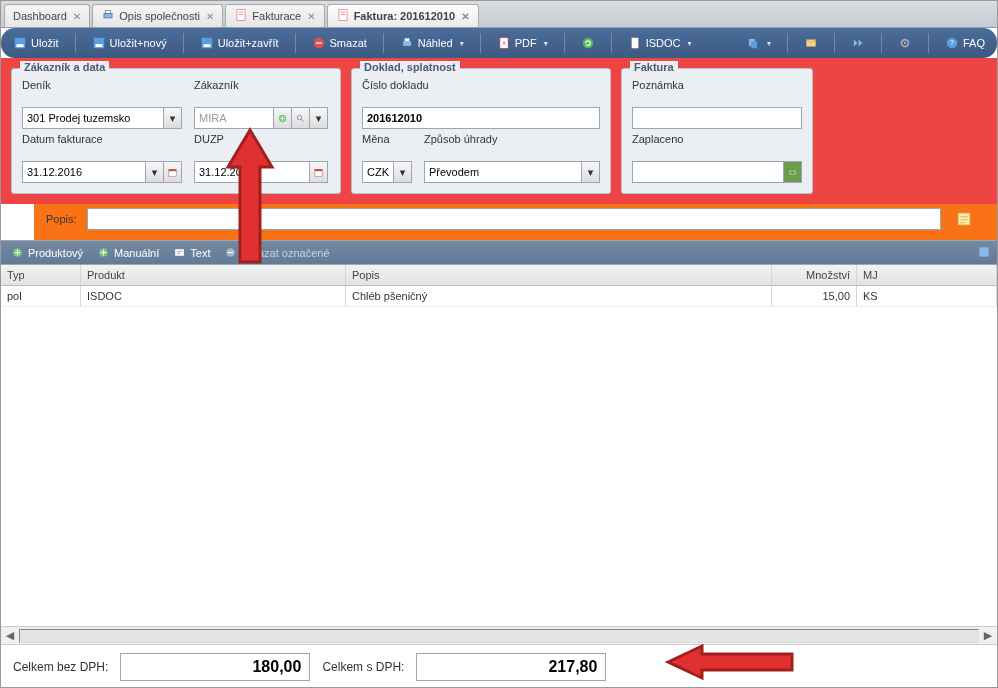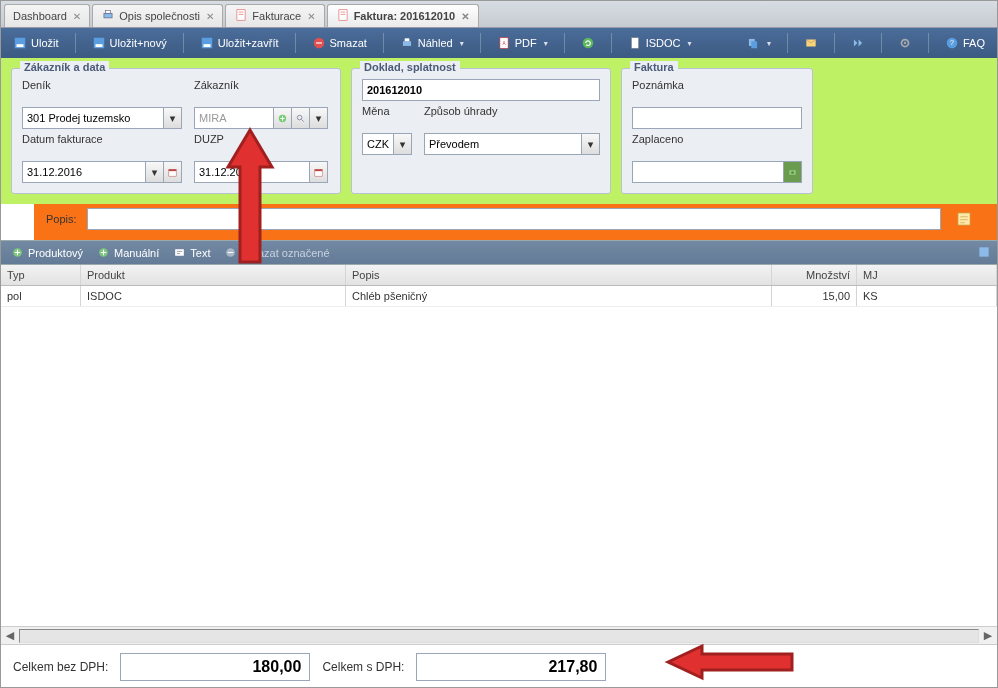--- a/index.html
+++ b/index.html
@@ -6,29 +6,29 @@
 body { background: #fff; font-size: 11px; color: #333; width: 998px; height: 688px; overflow: hidden; border: 1px solid #999; }
 
 
 .tabbar { display: flex; background: linear-gradient(#d8dde3,#c6cbd1); border-bottom: 1px solid #99a; padding: 3px 3px 0 3px; gap: 2px; }
 .tab { display: flex; align-items: center; gap: 4px; padding: 3px 8px; background: linear-gradient(#f5f5f5,#e6e6e6); border: 1px solid #aaa; border-bottom: none; border-radius: 3px 3px 0 0; cursor: pointer; font-size: 11px; color: #444; }
 .tab.active { background: linear-gradient(#fff,#eaeaea); font-weight: bold; }
 .tab .ticon svg { width: 14px; height: 14px; }
 .tab .close { color: #888; font-size: 10px; margin-left: 2px; }
 
 
-.toolbar { display: flex; align-items: center; background: linear-gradient(#4b6d9a,#3c5a82); color: #fff; height: 30px; padding: 0 6px; gap: 8px; }
+.toolbar { display: flex; align-items: center; background: linear-gradient(#4b6d9a,#3c5a82); color: #fff; height: 30px; padding: 0 6px; gap: 8px; border-radius: 14px; }
 .tbtn { display: flex; align-items: center; gap: 4px; padding: 3px 6px; cursor: pointer; font-size: 11px; border-radius: 2px; }
 .tbtn svg { width: 14px; height: 14px; }
 .tsep { width: 1px; height: 20px; background: rgba(255,255,255,.25); margin: 0 2px; }
 .tfill { flex: 1; }
 .drop::after { content: "▾"; font-size: 8px; margin-left: 3px; opacity: .8; }
 
 
-.formarea { background: #bef264; padding: 10px; display: flex; gap: 10px; }
+.formarea { background: #ef4444; padding: 10px; display: flex; gap: 10px; }
 .fieldset { border: 1px solid #b9c2d0; border-radius: 3px; padding: 6px 10px 10px 10px; background: #ebeef3; position: relative; }
 .fieldset > .legend { position: absolute; top: -8px; left: 8px; background: #ebeef3; padding: 0 4px; font-weight: bold; color: #4a5a78; font-size: 11px; }
 .row { display: flex; gap: 12px; margin-top: 4px; }
 .fld { display: flex; flex-direction: column; gap: 16px; }
 .fld label { font-size: 11px; color: #333; }
 .inp { display: flex; }
 .inp input, .inp select { border: 1px solid #9aa6b8; padding: 3px 4px; font-size: 11px; background: #fff; height: 22px; }
 .inp .btn { width: 18px; height: 22px; border: 1px solid #9aa6b8; border-left: none; background: linear-gradient(#f8f8f8,#ddd); display: flex; align-items: center; justify-content: center; cursor: pointer; }
 .inp .btn svg { width: 11px; height: 11px; }
 .dimmed { color: #999; }
@@ -262,20 +262,21 @@
             </div>
         </div>
       </div>
     </div>
   </div>
 
   <div class="fieldset" style="flex:0 0 260px">
     <div class="legend">Doklad, splatnost</div>
     <div class="row">
       <div class="fld" style="flex:1">
+        <label>Číslo dokladu</label>
         <div class="inp">
             <input type="text" style="flex: 1 1 0%; font-weight: bold;" value="201612010">
           </div>
       </div>
     </div>
     <div class="row">
       <div class="fld" style="width:50px">
         <label>Měna</label>
         <div class="inp">
           <input type="text" style="width: 32px;" value="CZK">

